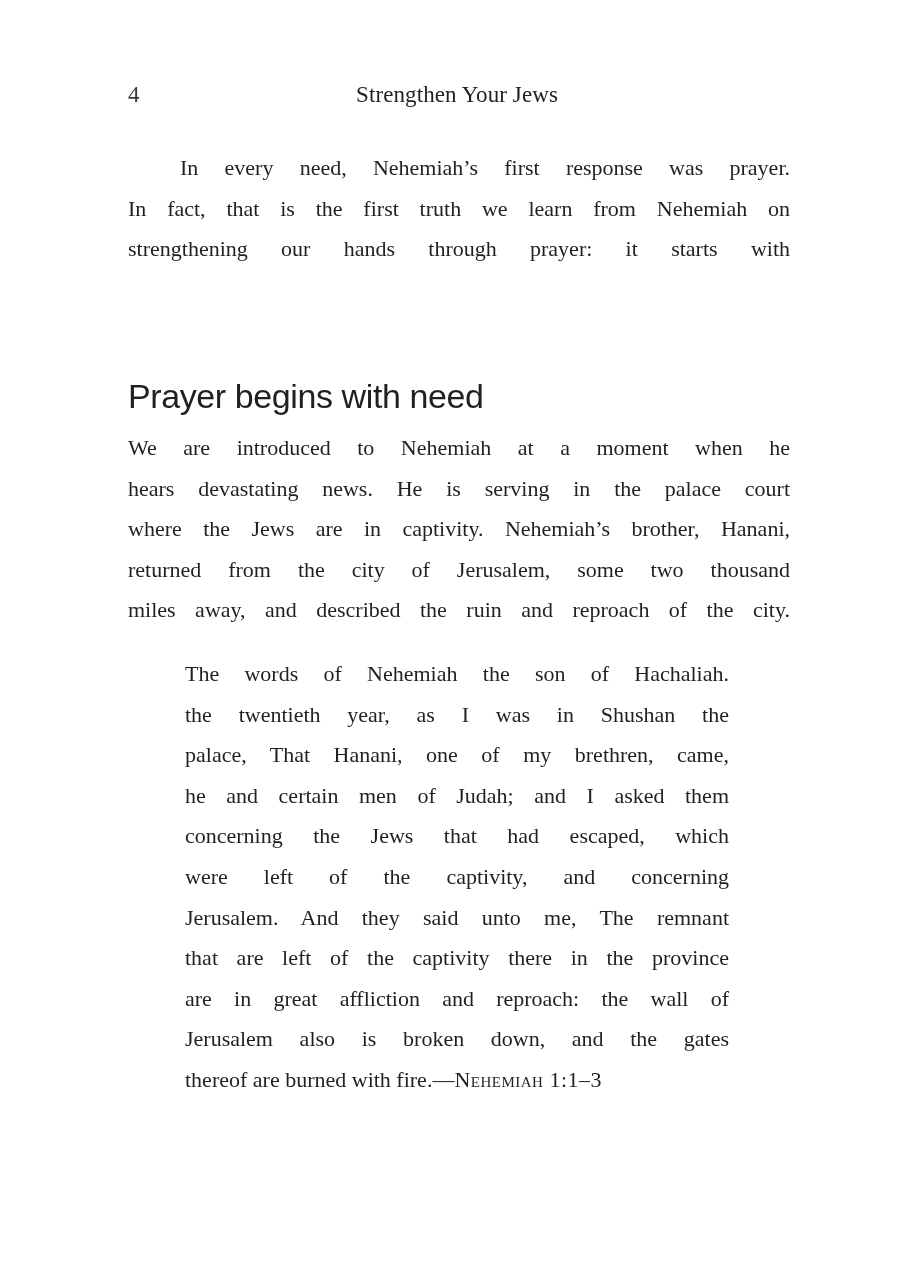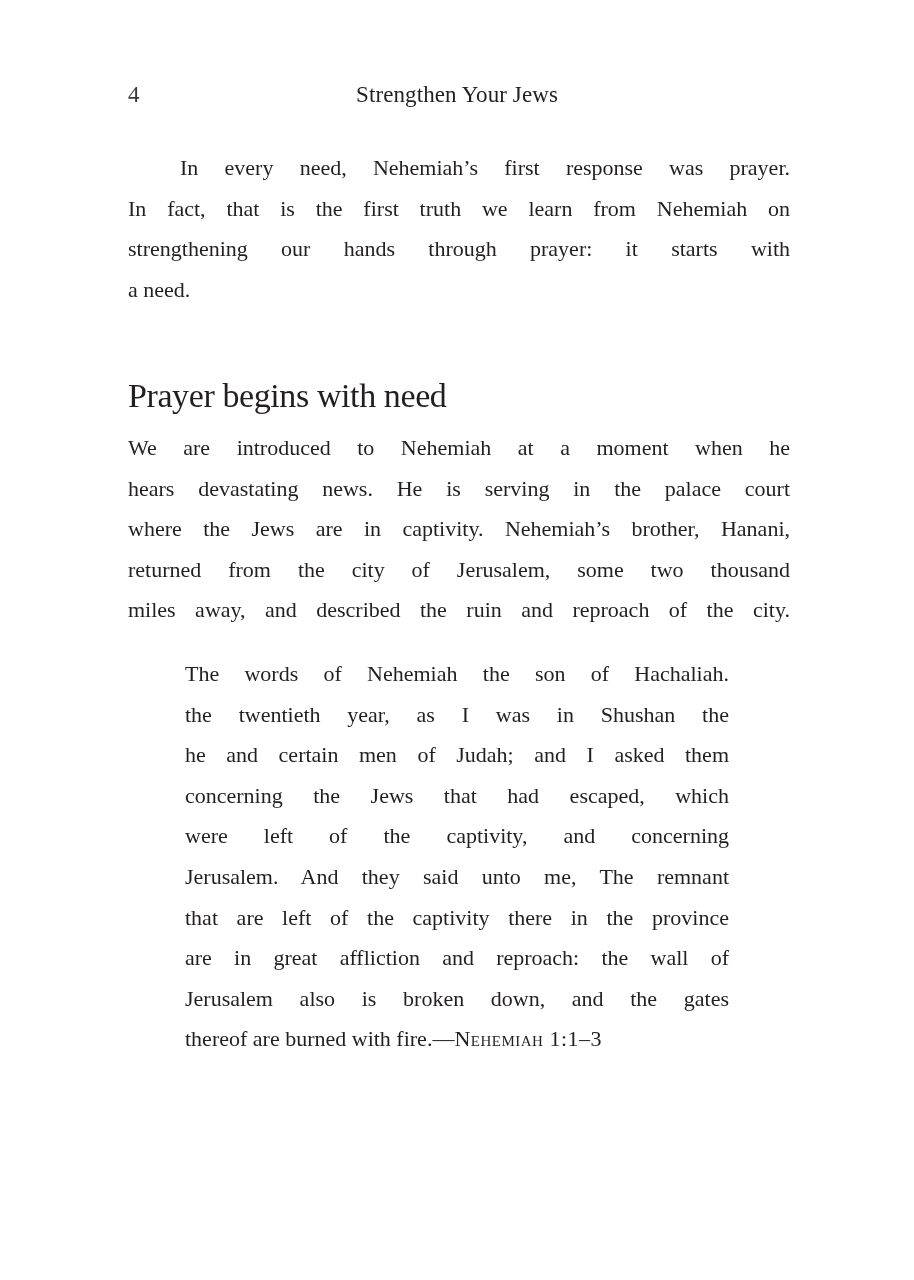--- a/index.html
+++ b/index.html
@@ -56,21 +56,21 @@
       text-align-last: left;
     }
     .line.indent {
       padding-left: 52px;
     }
     #intro { top: 148px; }
     .heading {
       position: absolute;
       left: 128px;
       top: 374px;
-      font-family: Liberation Serif, serif;
+      font-family: Liberation Sans, sans-serif;
       font-size: 34px;
       line-height: 44px;
       color: #231f20;
       letter-spacing: -0.4px;
     }
     #section-para { top: 428px; width: 662px; }
     #quote {
       left: 185px;
       width: 544px;
       top: 654px;
@@ -86,36 +86,36 @@
 
 <div class="running-head">
   <span class="page-number">4</span>
   <span class="book-title">Strengthen Your Jews</span>
 </div>
 
 <div class="block" id="intro">
   <span class="line indent">In every need, Nehemiah’s first response was prayer.</span>
   <span class="line">In fact, that is the first truth we learn from Nehemiah on</span>
   <span class="line">strengthening our hands through prayer: it starts with</span>
-  <span class="line last">a need.</span>
 </div>
 
 <div class="heading">Prayer begins with need</div>
 
 <div class="block" id="section-para">
   <span class="line">We are introduced to Nehemiah at a moment when he</span>
   <span class="line">hears devastating news. He is serving in the palace court</span>
   <span class="line">where the Jews are in captivity. Nehemiah’s brother, Hanani,</span>
   <span class="line">returned from the city of Jerusalem, some two thousand</span>
   <span class="line">miles away, and described the ruin and reproach of the city.</span>
 </div>
 
 <div class="block" id="quote">
   <span class="line">The words of Nehemiah the son of Hachaliah.</span>
   <span class="line">the twentieth year, as I was in Shushan the</span>
+  <span class="line">palace, That Hanani, one of my brethren, came,</span>
   <span class="line">he and certain men of Judah; and I asked them</span>
   <span class="line">concerning the Jews that had escaped, which</span>
   <span class="line">were left of the captivity, and concerning</span>
   <span class="line">Jerusalem. And they said unto me, The remnant</span>
   <span class="line">that are left of the captivity there in the province</span>
   <span class="line">are in great affliction and reproach: the wall of</span>
   <span class="line">Jerusalem also is broken down, and the gates</span>
   <span class="line last"><span>thereof are burned with fire.—</span><span class="smallcaps">Nehemiah 1:1–3</span></span>
 </div>
 

